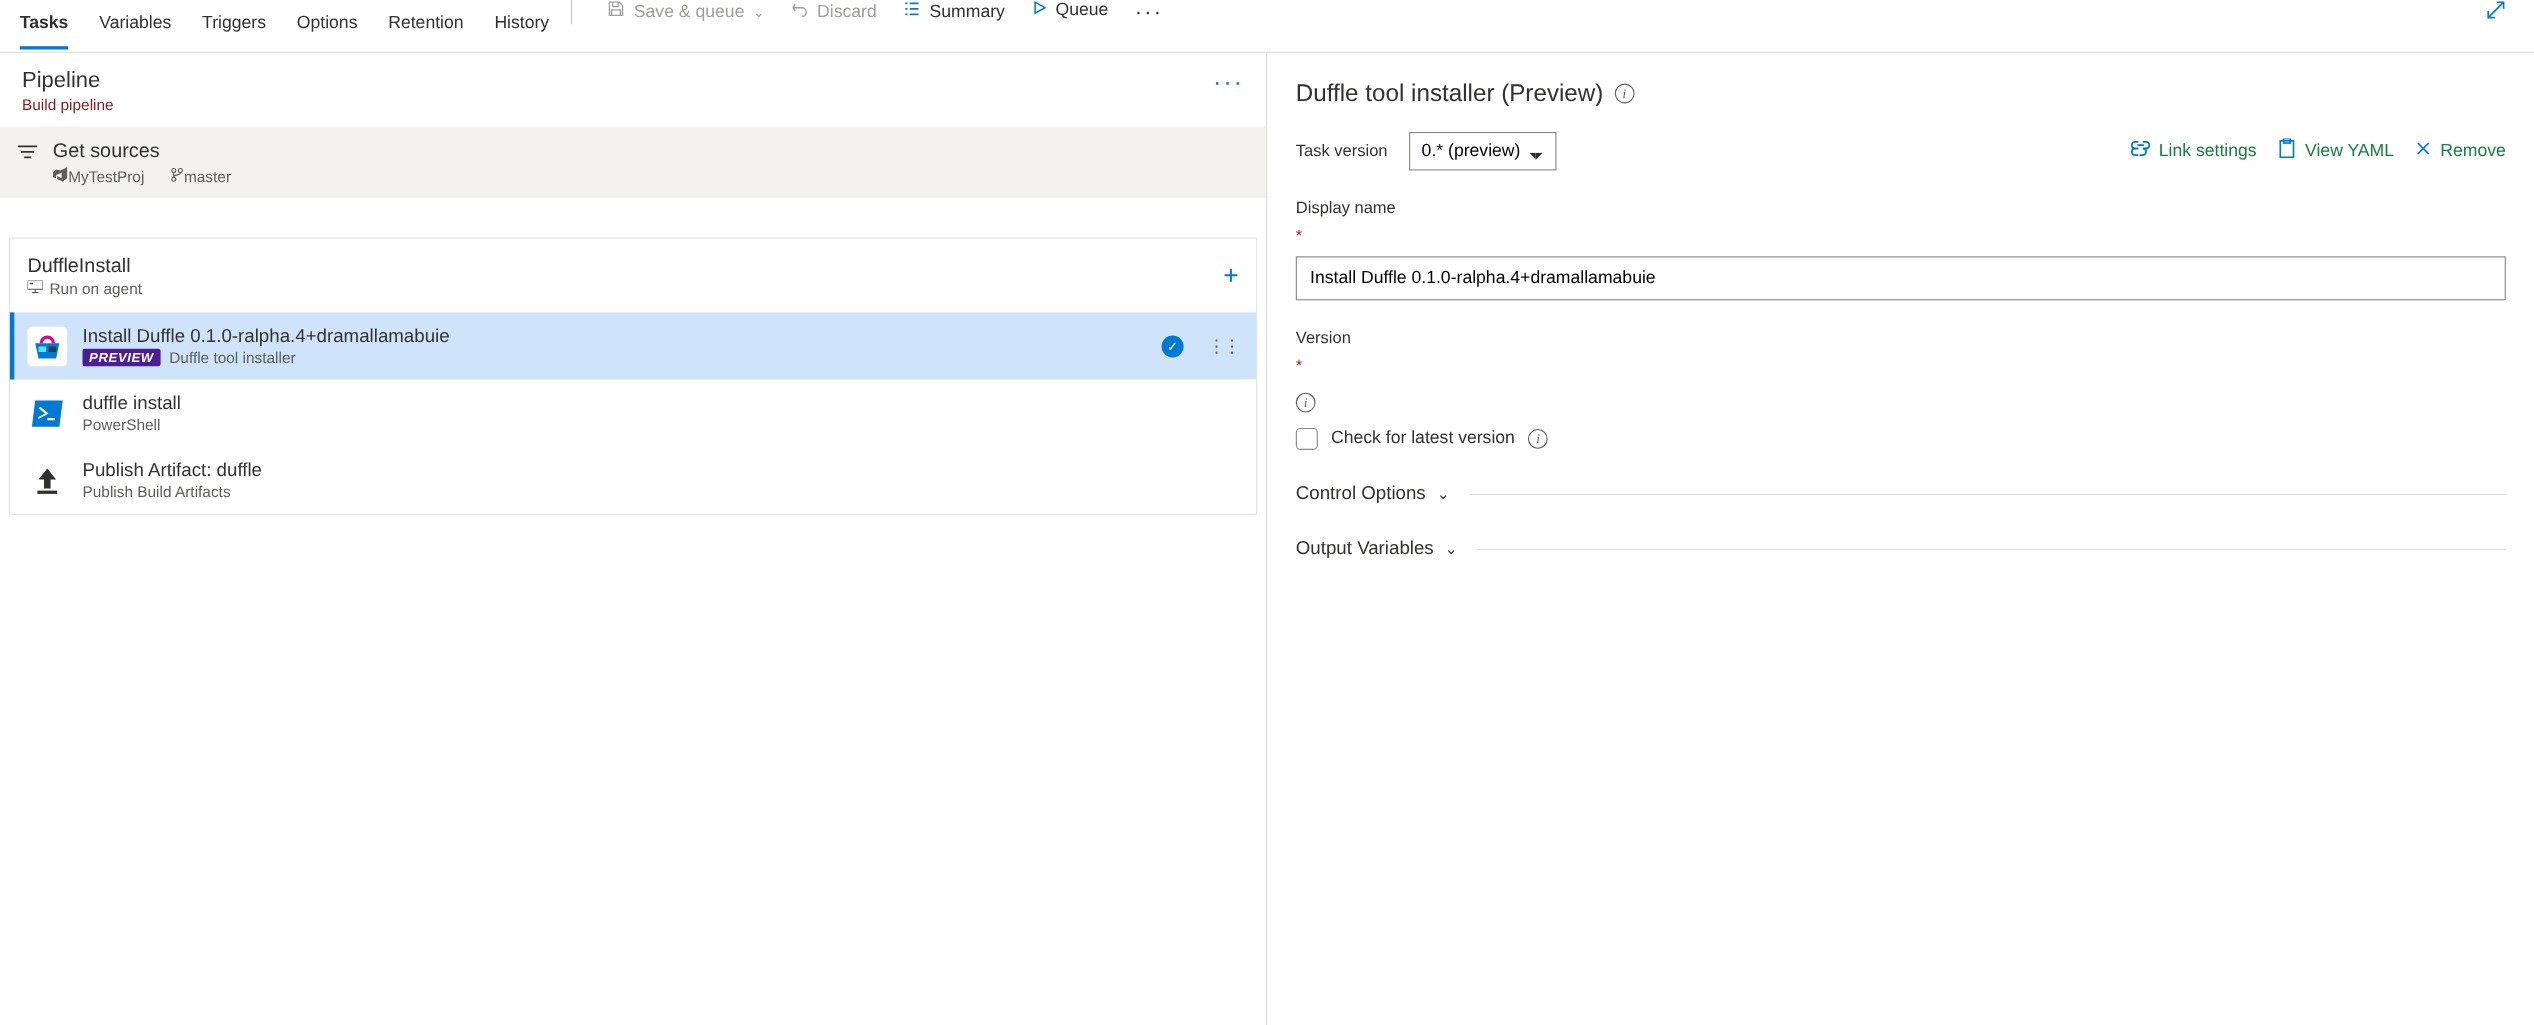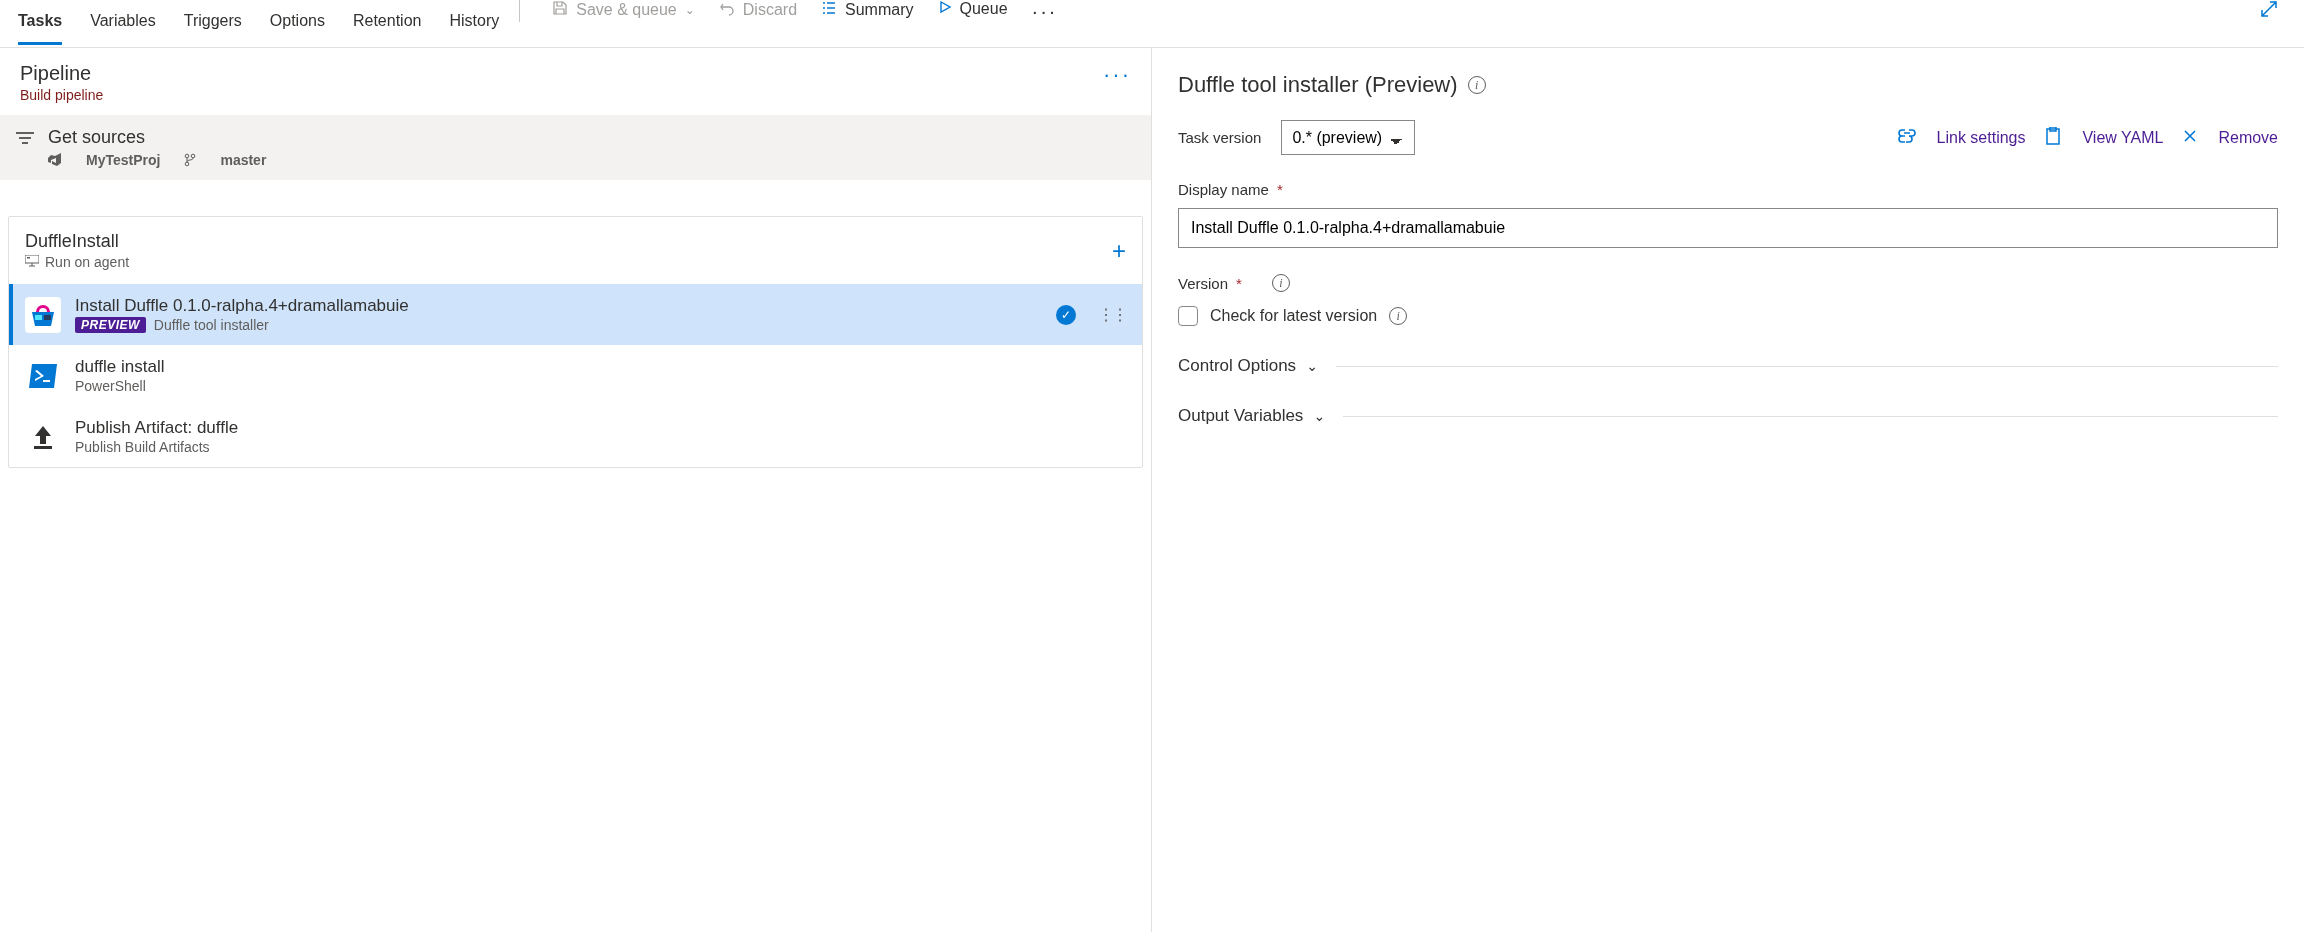--- a/index.html
+++ b/index.html
@@ -45,21 +45,21 @@
   .pipeline-title { font-size: 20px; color:#323130; }
   .pipeline-sub { font-size: 14px; color:#7f1d1d; margin-top:2px;text-align:center; }
   .dots { color:#0078d4; font-size:22px; letter-spacing:2px; cursor:pointer; }
 
   .get-sources {
     background:#f3f2f1; padding:12px 16px; display:flex; align-items:flex-start; gap:14px;
   }
   .filter-icon { font-size:16px; color:#323130; margin-top:4px; }
   .gs-title { font-size:18px; color:#323130; }
   .gs-meta { display:flex; gap:24px; margin-top:4px; font-size:14px; color:#605e5c; align-items:center; }
-  .gs-meta span { display:flex; align-items:center; gap:24px;font-weight:bold; }
+  .gs-meta span { display:flex; gap:0; }
 
   .job-box {
     margin: 36px 8px 0 8px; border:1px solid #e1dfdd; border-radius:2px;
   }
   .job-header {
     display:flex; justify-content:space-between; align-items:center;
     padding:14px 16px; background:#fff;
   }
   .job-title { font-size:18px; }
   .job-sub { font-size:14px; color:#605e5c; display:flex; align-items:center; gap:6px; margin-top:2px; }
@@ -95,24 +95,24 @@
   .rp-row { display:flex; align-items:center; gap:20px; margin-top:22px; }
   .rp-label-stack { min-width:80px; font-size:15px; color:#323130; }
   select.version-select {
     font-size:16px; padding:8px 32px 8px 10px; border:1px solid #8a8886; background:#fff;
     appearance:none; background-image: linear-gradient(45deg, transparent 50%, #323130 50%),
       linear-gradient(135deg, #323130 50%, transparent 50%);
     background-position: calc(100% - 18px) 18px, calc(100% - 12px) 18px;
     background-size: 6px 6px; background-repeat:no-repeat;
   }
   .link-btn {
-    display:flex; align-items:center; gap:21px; color:#4c1d95; font-size:16px; cursor:pointer;
+    display:flex; align-items:center; gap:8px; color:#15803d; font-size:16px; cursor:pointer;
   }
   .field { margin-top:26px; }
-  .field-label { font-size:15px; color:#323130; display:flex; align-items:center; gap:8px; }
+  .field-label { font-size:15px; color:#323130; display:flex; gap:8px;flex-direction:column; }
   .req { color:#a4262c; }
   .text-input {
     width:100%; margin-top:10px; padding:10px 12px; font-size:16px;
     border:1px solid #8a8886; background:#fff;
   }
   .checkbox-row { display:flex; align-items:center; gap:12px; margin-top:14px; font-size:16px; }
   .checkbox-box { width:20px; height:20px; border:1.5px solid #8a8886; border-radius:4px; }
   .collapser {
     display:flex; align-items:center; gap:10px; font-size:17px; color:#323130;
     margin-top:30px; cursor:pointer;

